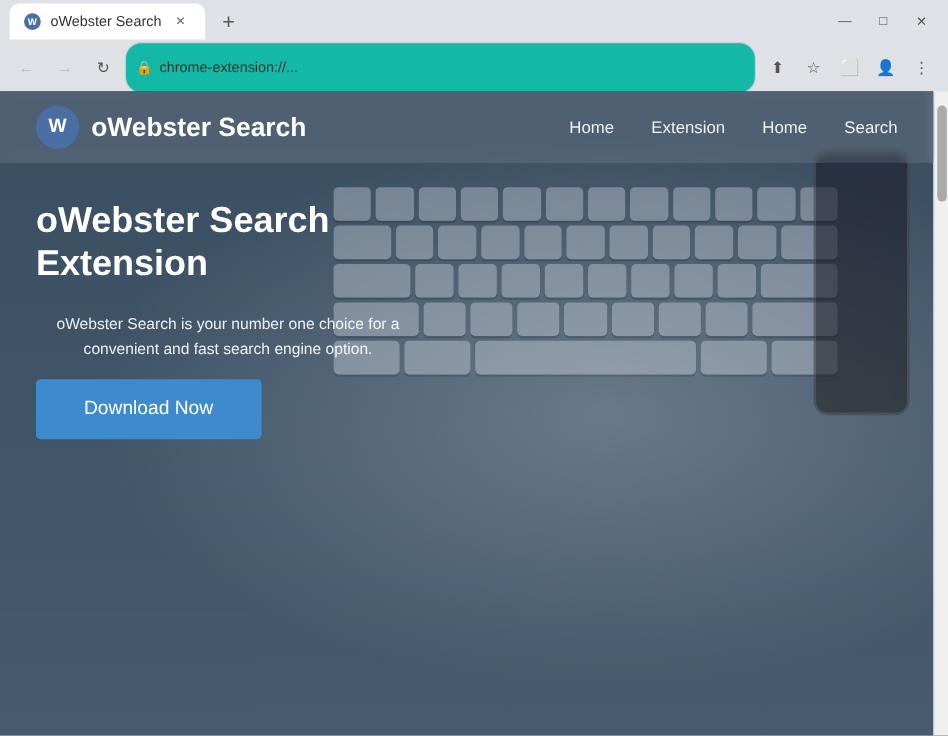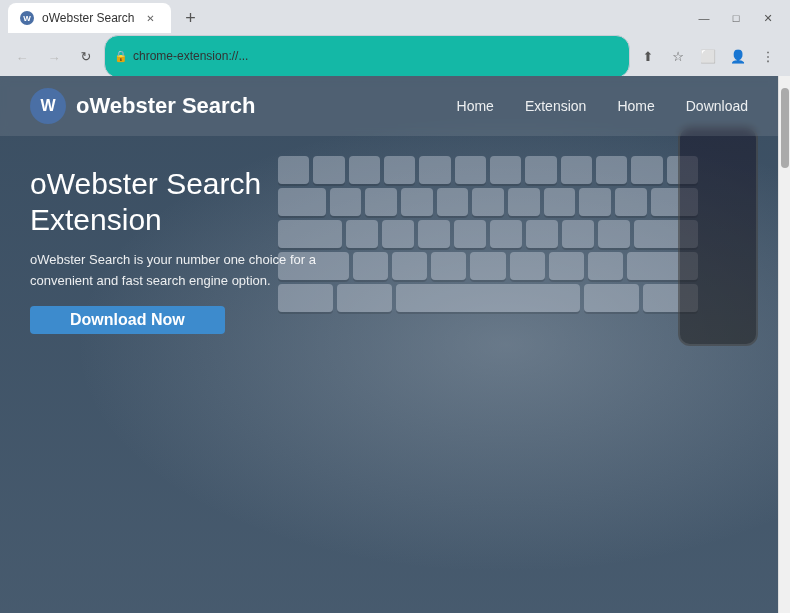--- a/index.html
+++ b/index.html
@@ -291,37 +291,38 @@
     
     .hero-content {
       position: relative;
       z-index: 10;
       padding: 30px 30px 20px 30px;
       max-width: 380px;
       color: #fff;
     }
     .hero-title {
       font-size: 30px;
-      font-weight: normal;
+      font-weight: bold;
       line-height: 1.2;
-      margin-bottom: 12px;
+      margin-bottom: 22px;
     }
     .hero-para {
       font-size: 13px;
       line-height: 1.6;
       color: rgba(255,255,255,0.9);
       margin-bottom: 14px;
+      text-align: center;
     }
     .download-btn {
       display: inline-block;
       background: #3d8bcd;
       color: #fff;
       font-size: 16px;
-      font-weight: bold;
-      padding: 5px 40px;
+      font-weight: normal;
+      padding: 16px 40px;
       border-radius: 4px;
       cursor: pointer;
       border: none;
       margin-bottom: 20px;
     }
     .hero-footer-text {
       font-size: 13px;
       line-height: 1.6;
       color: rgba(255,255,255,0.9);
       max-width: 350px;
@@ -437,21 +438,21 @@
         <div class="site-logo">
           <div class="logo-icon">
             <span>W</span>
           </div>
           <span class="logo-text">oWebster Search</span>
         </div>
         <div class="site-nav-links">
           <a class="nav-link">Home</a>
           <a class="nav-link">Extension</a>
           <a class="nav-link">Home</a>
-          <a class="nav-link">Download</a>
+          <a class="nav-link">Search</a>
         </div>
       </nav>
 
       <div class="hero-content">
         <h1 class="hero-title">oWebster Search Extension</h1>
         <p class="hero-para">oWebster Search is your number one choice for a convenient and fast search engine option.</p>
         <button class="download-btn">Download Now</button>
       </div>
     </div>
   </div>

